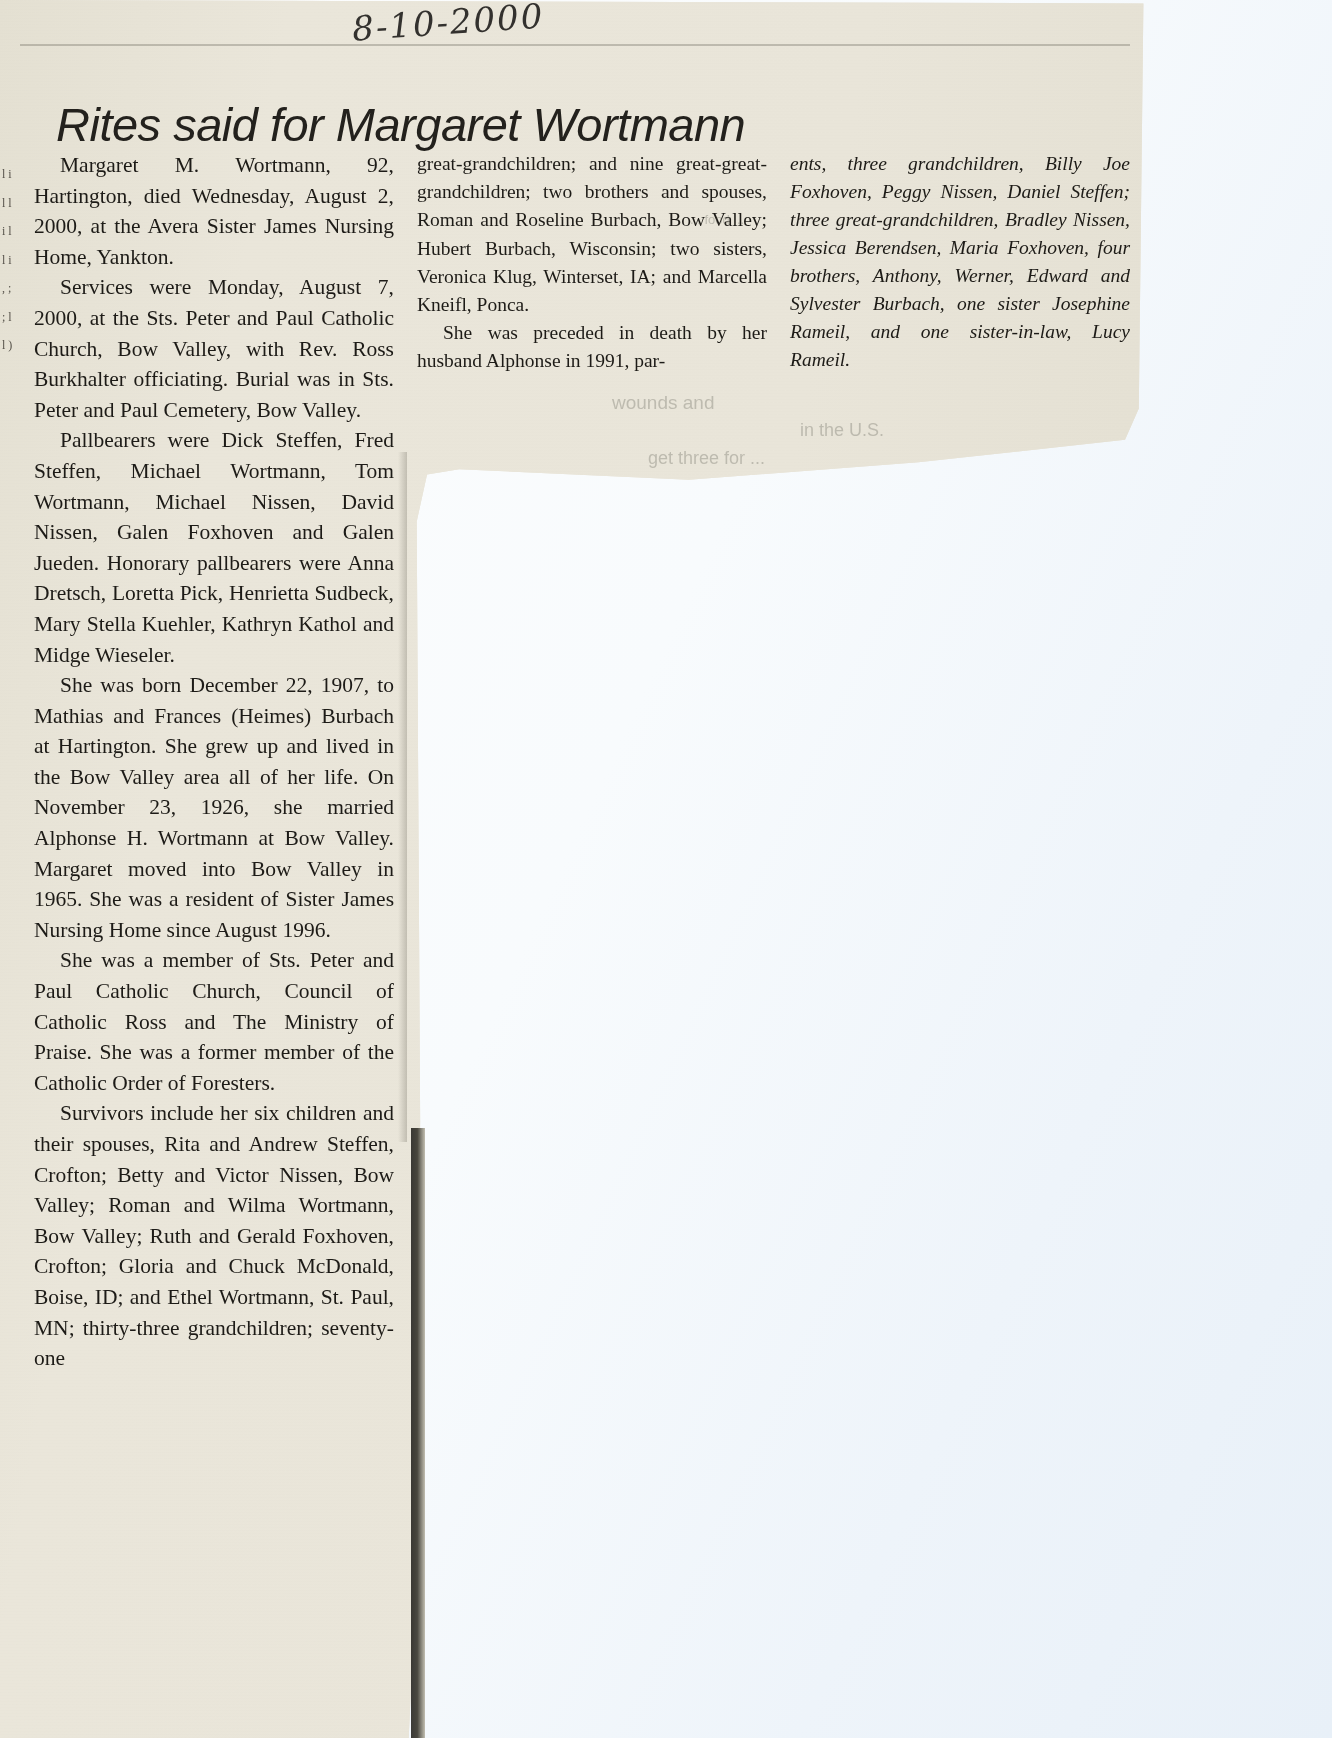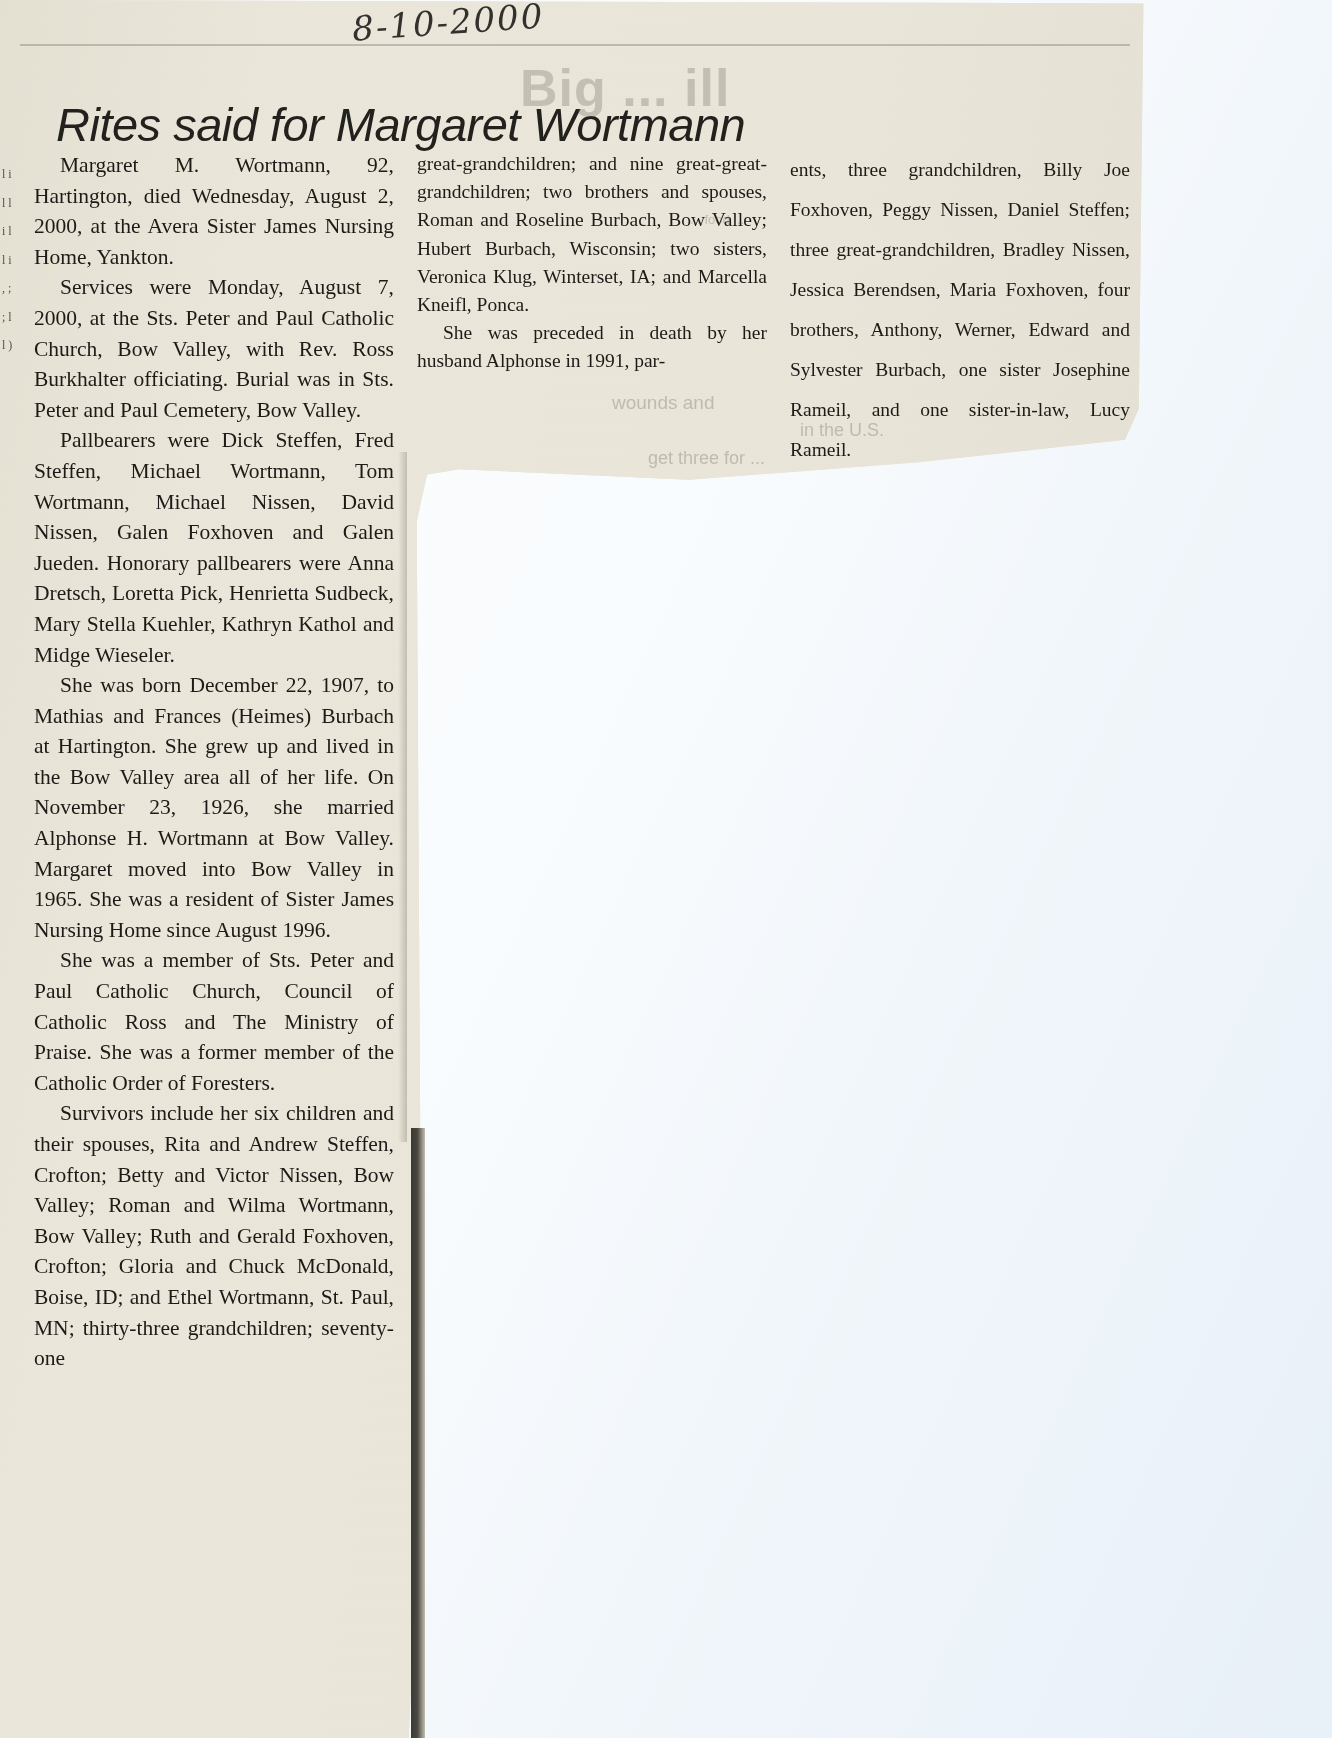--- a/index.html
+++ b/index.html
@@ -173,21 +173,22 @@
     top: 150px;
     width: 350px;
     font-size: 19.5px;
     line-height: 28.2px;
   }
   #column-3 {
     left: 790px;
     top: 150px;
     width: 340px;
     font-size: 19.5px;
-    line-height: 40px;
+    line-height: 28px;
+    font-style: italic;
   }
   .column p {
     margin: 0;
     text-indent: 26px;
   }
   .column p.no-indent {
     text-indent: 0;
   }
 </style>
 </head>
@@ -217,21 +218,20 @@
 
   <div class="column" id="column-2">
     <p class="no-indent">great-grandchildren; and nine great-great-grandchildren; two brothers and spouses, Roman and Roseline Burbach, Bow Valley; Hubert Burbach, Wisconsin; two sisters, Veronica Klug, Winterset, IA; and Marcella Kneifl, Ponca.</p>
     <p>She was preceded in death by her husband Alphonse in 1991, par-</p>
   </div>
 
   <div class="column" id="column-3">
     <p class="no-indent">ents, three grandchildren, Billy Joe Foxhoven, Peggy Nissen, Daniel Steffen; three great-grandchildren, Bradley Nissen, Jessica Berendsen, Maria Foxhoven, four brothers, Anthony, Werner, Edward and Sylvester Burbach, one sister Josephine Rameil, and one sister-in-law, Lucy Rameil.</p>
   </div>
 
-  <div class="ghost" id="ghost-headline">Big ... ill</div>
   <div class="ghost" id="ghost-line-1">... food ...</div>
   <div class="ghost" id="ghost-line-2">wounds and</div>
   <div class="ghost" id="ghost-line-3">in the U.S.</div>
   <div class="ghost" id="ghost-line-4">get three for ...</div>
 
   <div id="edge-shadow-2"></div>
 </div>
 
 <div id="edge-shadow"></div>
 

